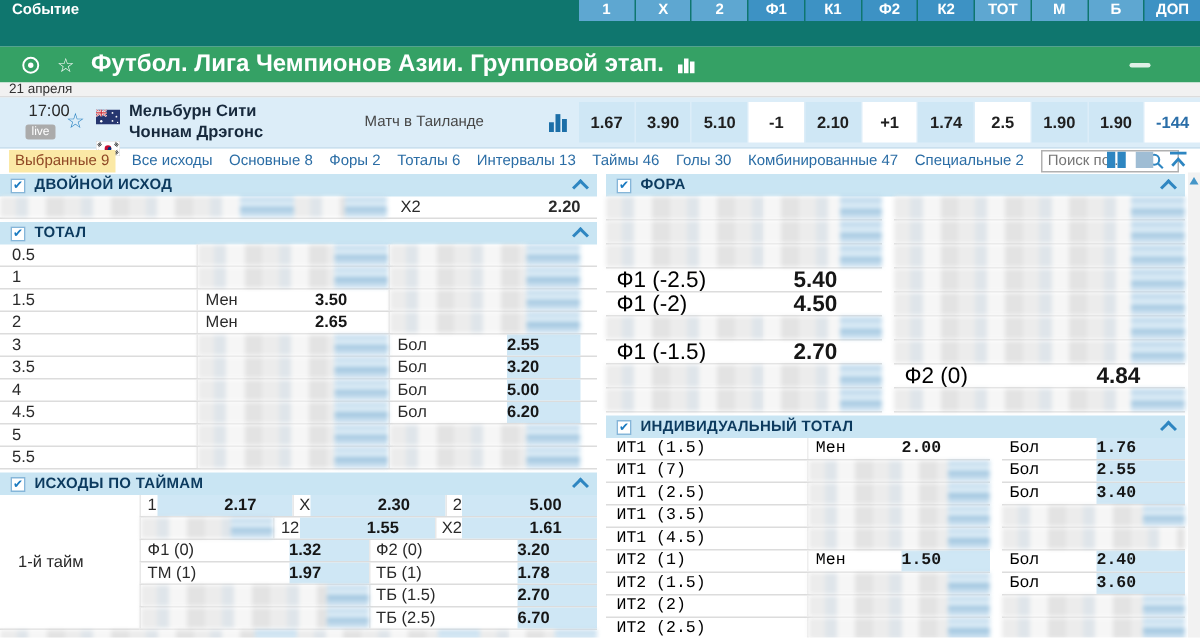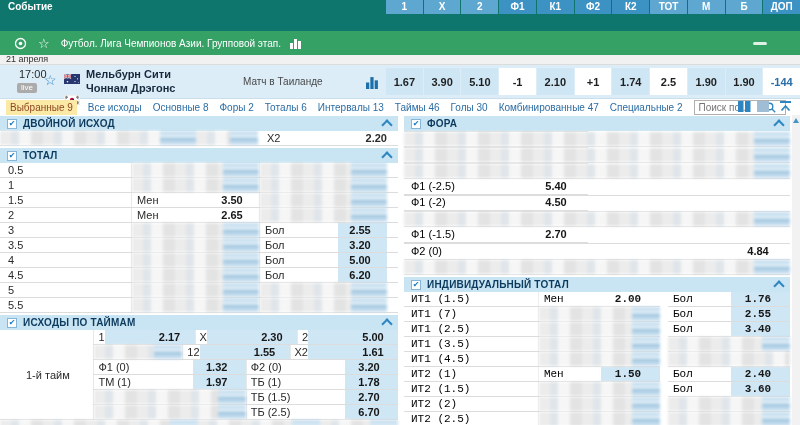--- a/index.html
+++ b/index.html
@@ -8,21 +8,21 @@
   
   .topbar{position:relative;height:31px;background:#0f766e;font-weight:bold;}
   .topbar-title{position:absolute;left:8px;top:0;font-size:10px;color:#fff;line-height:14px;}
   .hdr-cells{position:absolute;left:385px;right:0;top:0;height:14px;display:flex;}
   .hc{flex:1;margin-left:1px;font-size:10px;color:#fff;text-align:center;line-height:14px;}
   .hc-light{background:#5ea7d1}.hc-dark{background:#3d92c4}
   
   .leaguebar{height:24px;background:#35a165;display:flex;align-items:center;padding-left:14px;}
   .lb-icon{display:inline-flex;align-items:center;margin-right:11px;color:#fff;}
   .lb-star{color:#fff;font-size:13px;line-height:13px;margin-right:11px;}
-  .lb-title{color:#fff;font-weight:normal;font-size:10px;margin-right:9px;}
+  .lb-title{color:#fff;font-weight:bold;font-size:16px;margin-right:9px;}
   .lb-minus{margin-left:auto;margin-right:33px;width:14px;height:3px;background:#dff0e7;border-radius:2px;cursor:pointer;}
   
   .daterow{height:9px;background:#f1f1f1;border-bottom:1px solid #dcdcdc;font-size:9px;color:#333;line-height:9px;padding-left:6px;}
   
   .matchrow{position:relative;height:33px;background:#dcedf8;border-bottom:1px solid #cadfee;}
   .mr-time{position:absolute;left:19px;top:3px;font-size:11px;color:#2a2a2a;}
   .mr-live{position:absolute;left:17px;top:18px;background:#ababab;color:#fff;font-size:8px;line-height:10px;padding:0 4px;border-radius:2px;}
   .mr-star{position:absolute;left:44px;top:7px;font-size:14px;color:#2f86c4;line-height:16px;cursor:pointer;}
   .mr-flags{position:absolute;left:64px;top:5px;display:flex;flex-direction:column;gap:3px;}
   .mr-teams{position:absolute;left:86px;top:2px;font-size:11px;font-weight:bold;color:#17293c;line-height:14px;cursor:pointer;}
@@ -49,43 +49,43 @@
   .sb-up{margin:3px auto 0;width:0;height:0;border-left:3px solid transparent;border-right:3px solid transparent;border-bottom:5px solid #4596c8;cursor:pointer;}
   .section{margin-top:1px;margin-bottom:2px;}
   .sec-hdr{height:15px;background:#c9e5f3;display:flex;align-items:center;padding:0 7px;cursor:pointer;}
   .cbx{width:10px;height:10px;box-sizing:border-box;background:#fff;border:1px solid #85b6d9;color:#1a7ac0;
        font-size:8px;line-height:8px;text-align:center;cursor:pointer;}
   .sec-title{font-size:10px;font-weight:bold;color:#0c3a5e;margin-left:6px;letter-spacing:.2px;}
   .chev{width:6px;height:6px;border-left:2px solid #2e86c1;border-top:2px solid #2e86c1;transform:rotate(45deg);margin-left:auto;margin-top:3px;cursor:pointer;}
   
   .mrow{display:flex;align-items:stretch;height:14px;line-height:14px;border-bottom:1px solid #dcdcdc;font-size:11px;color:#2a2a2a;}
   .lbl{flex:1;padding-left:5px;overflow:hidden;white-space:nowrap;}
-  .val{width:44px;text-align:center;font-weight:bold;padding-right:5px;color:#161616;cursor:pointer;}
+  .val{width:44px;text-align:left;font-weight:bold;padding-right:5px;color:#161616;cursor:pointer;}
   .hl{background:#cfe7f5;}
   
   .cz{display:flex;flex:1;height:100%;filter:blur(1.4px);overflow:hidden;}
   .cz-g{flex:1;background:repeating-linear-gradient(90deg,#ececec 0 11px,#dfe5ea 11px 19px,#f6f6f6 19px 31px,#e3e3e3 31px 43px);}
   .cz-b{width:36px;background:repeating-linear-gradient(0deg,#c5ddee 0 4px,#a3c7e0 4px 7px,#d9eaf5 7px 11px);}
   .cz-b-n{width:28px;background:repeating-linear-gradient(0deg,#c5ddee 0 4px,#a3c7e0 4px 7px,#d9eaf5 7px 11px);}
   
   .di-cz{flex:0 0 258px;}
   .di-lbl{flex:1;padding-left:9px;}
   .di-val{width:50px;text-align:right;font-weight:bold;padding-right:11px;cursor:pointer;}
   
   .t-param{width:123px;padding-left:8px;}
   .t-pair{width:127px;display:flex;border-left:1px solid #e8e8e8;}
   
   .hv-body{display:flex;}
-  .hv-grp{width:133px;padding-left:26px;display:flex;align-items:center;font-size:11px;color:#2a2a2a;box-sizing:border-box;border-bottom:1px solid #dcdcdc;}
+  .hv-grp{width:133px;padding-left:12px;display:flex;align-items:center;font-size:11px;color:#2a2a2a;box-sizing:border-box;border-bottom:1px solid #dcdcdc;}
   .hv-rows{flex:1;}
   .hv-pair{flex:1;display:flex;border-left:1px solid #e8e8e8;}
   .hv-pair .lbl{padding-left:4px;}
   .v40{width:40px;padding-left:45px;} .v48{width:48px;}
   
-  .frow{display:flex;height:16px;line-height:15px;font-size:11px;flex-direction:column;}
+  .frow{display:flex;height:16px;line-height:15px;font-size:15px;}
   .f-left{width:184px;display:flex;border-bottom:1px solid #dcdcdc;box-sizing:border-box;}
   .f-gap{width:8px;}
   .f-right{flex:1;display:flex;border-bottom:1px solid #dcdcdc;box-sizing:border-box;}
   .f-left .lbl,.f-right .lbl{padding-left:7px;}
   .v54{width:54px;}
   
   .irow{display:flex;height:15px;line-height:14px;font-size:11px;font-family:Liberation Mono, monospace;}
   .i-left{width:256px;display:flex;border-bottom:1px solid #dcdcdc;box-sizing:border-box;}
   .i-param{width:131px;padding-left:7px;}
   .i-men{width:125px;display:flex;border-left:1px solid #eee;}

